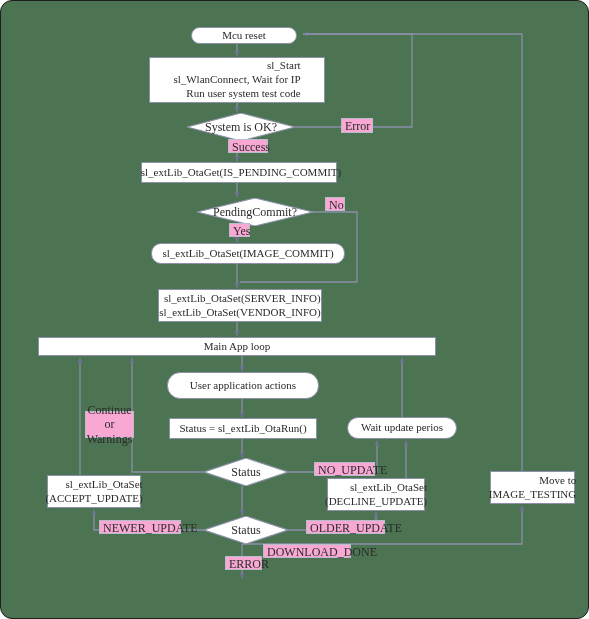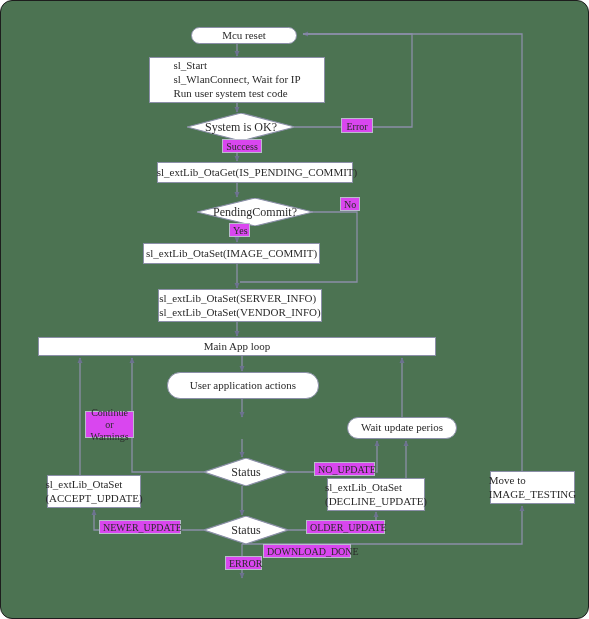--- a/index.html
+++ b/index.html
@@ -27,21 +27,21 @@
     pointer-events: none;
   }
   .node {
     position: absolute;
     background: #ffffff;
     border: 1px solid #8b8fa8;
     box-sizing: border-box;
     display: flex;
     align-items: center;
     justify-content: center;
-    text-align: left;
+    text-align: right;
     color: #2b2b2b;
     font-size: 11px;
     line-height: 1.25;
     white-space: pre-line;
     padding: 2px 4px;
     font-family: Liberation Serif, serif;
   }
   .node.stadium {
     border-radius: 999px;
   }
@@ -55,24 +55,24 @@
     width: 100%; height: 100%;
   }
   .diamond .dlabel {
     position: relative;
     z-index: 2;
     font-size: 12px;
     color: #2b2b2b;
   }
   .edge-label {
     position: absolute;
-    background: #d946ef;
+    background: #f9a8d4;
     border: 1px solid #b9bccb;
     color: #2b2b2b;
-    font-size: 10px;
+    font-size: 12px;
     line-height: 1.2;
     padding: 1px 3px;
     box-sizing: border-box;
     text-align: center;
     white-space: pre-line;
     z-index: 5;
   }
 </style>
 </head>
 <body>
@@ -141,38 +141,39 @@
 sl_WlanConnect, Wait for IP
 Run user system test code</div>
 
   <div class="node diamond" style="left:186px;top:112px;width:108px;height:28px;">
     <svg class="dshape" viewBox="0 0 108 28" preserveAspectRatio="none">
       <polygon points="54,0 108,14 54,28 0,14" fill="#ffffff" stroke="#8b8fa8" stroke-width="1.2"></polygon>
     </svg>
     <span class="dlabel">System is OK?</span>
   </div>
 
-  <div class="node" style="left:156px;top:161px;width:196px;height:21px;padding-left:8px;">sl_extLib_OtaGet(IS_PENDING_COMMIT)</div>
+  <div class="node" style="left:140px;top:161px;width:196px;height:21px;padding-left:8px;">sl_extLib_OtaGet(IS_PENDING_COMMIT)</div>
 
   <div class="node diamond" style="left:196px;top:197px;width:116px;height:28px;">
     <svg class="dshape" viewBox="0 0 116 28" preserveAspectRatio="none">
       <polygon points="58,0 116,14 58,28 0,14" fill="#ffffff" stroke="#8b8fa8" stroke-width="1.2"></polygon>
     </svg>
     <span class="dlabel">PendingCommit?</span>
   </div>
 
-  <div class="node" style="left:142px;top:242px;width:177px;height:21px;">sl_extLib_OtaSet(IMAGE_COMMIT)</div>
+  <div class="node" style="left:150px;top:242px;width:194px;height:21px;border-radius:10px;">sl_extLib_OtaSet(IMAGE_COMMIT)</div>
 
   <div class="node" style="left:157px;top:288px;width:164px;height:33px;">sl_extLib_OtaSet(SERVER_INFO)
 sl_extLib_OtaSet(VENDOR_INFO)</div>
 
   <div class="node" style="left:37px;top:336px;width:398px;height:19px;">Main App loop</div>
 
   <div class="node" style="left:166px;top:371px;width:152px;height:27px;border-radius:13px;">User application actions</div>
 
+  <div class="node" style="left:168px;top:417px;width:148px;height:21px;">Status = sl_extLib_OtaRun()</div>
 
   <div class="node stadium" style="left:346px;top:416px;width:110px;height:22px;">Wait update perios</div>
 
   <div class="node diamond" style="left:203px;top:457px;width:84px;height:28px;">
     <svg class="dshape" viewBox="0 0 84 28" preserveAspectRatio="none">
       <polygon points="42,0 84,14 42,28 0,14" fill="#ffffff" stroke="#8b8fa8" stroke-width="1.2"></polygon>
     </svg>
     <span class="dlabel">Status</span>
   </div>
 
@@ -188,23 +189,23 @@
   <div class="node diamond" style="left:203px;top:515px;width:84px;height:28px;">
     <svg class="dshape" viewBox="0 0 84 28" preserveAspectRatio="none">
       <polygon points="42,0 84,14 42,28 0,14" fill="#ffffff" stroke="#8b8fa8" stroke-width="1.2"></polygon>
     </svg>
     <span class="dlabel">Status</span>
   </div>
 
 
   <div class="edge-label" style="left:340px;top:117px;width:32px;height:15px;line-height:13px;">Error</div>
 
-  <div class="edge-label" style="left:221px;top:138px;width:40px;height:14px;line-height:12px;">Success</div>
-
-  <div class="edge-label" style="left:324px;top:196px;width:20px;height:14px;line-height:12px;margin-left:15px;">No</div>
+  <div class="edge-label" style="left:227px;top:138px;width:40px;height:14px;line-height:12px;">Success</div>
+
+  <div class="edge-label" style="left:324px;top:196px;width:20px;height:14px;line-height:12px;">No</div>
 
   <div class="edge-label" style="left:228px;top:222px;width:21px;height:14px;line-height:12px;">Yes</div>
 
   <div class="edge-label" style="left:84px;top:410px;width:49px;height:27px;display:flex;align-items:center;justify-content:center;">Continue or
 Warnings</div>
 
   <div class="edge-label" style="left:313px;top:461px;width:61px;height:14px;line-height:12px;">NO_UPDATE</div>
 
   <div class="edge-label" style="left:98px;top:519px;width:82px;height:14px;line-height:12px;">NEWER_UPDATE</div>
 

